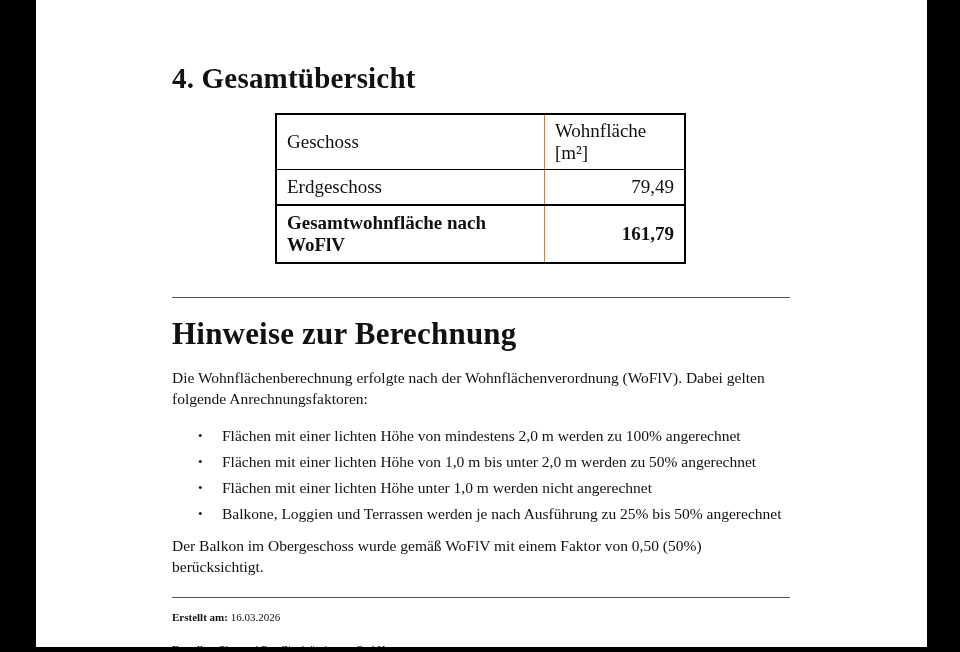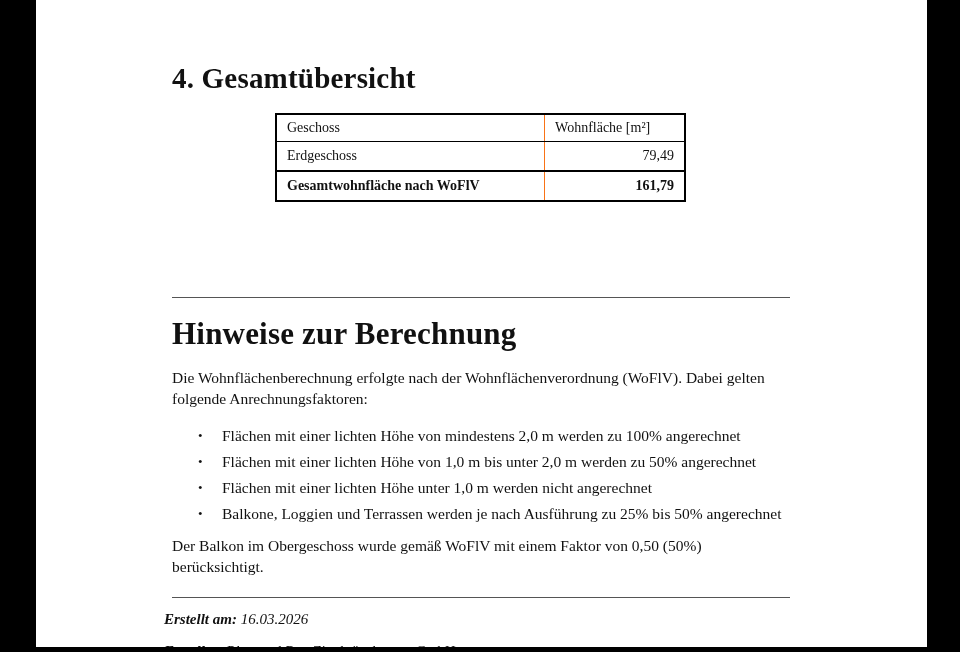--- a/index.html
+++ b/index.html
@@ -20,21 +20,21 @@
 
   .section-title {
     position: absolute; left: 172px; top: 62px;
     font-size: 29px; font-weight: bold; letter-spacing: 0.2px;
   }
 
   table.area-table {
     position: absolute; left: 275px; top: 113px;
     width: 411px; border-collapse: collapse;
     border: 2px solid #000000;
-    font-size: 14px;
+    font-size: 19px;
   }
   table.area-table th, table.area-table td { padding: 4px 10px; font-weight: normal; }
   table.area-table col.c1 { width: 270px; }
   table.area-table col.c2 { width: 141px; }
   table.area-table .col-divider { border-left: 1px solid #f97316; }
   table.area-table thead th { text-align: left; border-bottom: 1px solid #000000; padding-top: 5px; padding-bottom: 5px; }
   table.area-table td.num { text-align: right; }
   table.area-table tbody tr td { padding-top: 6px; padding-bottom: 6px; }
   table.area-table tr.total-row td { border-top: 2px solid #000000; font-weight: bold; padding-top: 6px; padding-bottom: 6px; }
 
@@ -50,21 +50,21 @@
   .notes-body {
     position: absolute; left: 172px; top: 367px; width: 624px;
     font-size: 15.5px; line-height: 21px;
   }
   .notes-body p { margin: 0; }
   ul.factor-list { list-style: none; margin: 16px 0 11px 0; }
   ul.factor-list li { display: flex; margin-bottom: 5px; }
   ul.factor-list .bullet { width: 24px; padding-left: 26px; flex: 0 0 50px; text-align: left; font-size: 13px; line-height: 21px; }
   ul.factor-list .li-text { flex: 1; }
 
-  .footer-line { position: absolute; left: 164px; font-size: 15px; font-style: italic; }
+  .footer-line { position: absolute; left: 172px; font-size: 11px; }
   .footer-created { top: 611px; }
   .footer-creator { top: 643px; }
   .footer-line .lbl { font-weight: bold; }
 </style>
 </head>
 <body>
 
 <div class="doc">
 
   <h1 class="section-title">4. Gesamtübersicht</h1>

